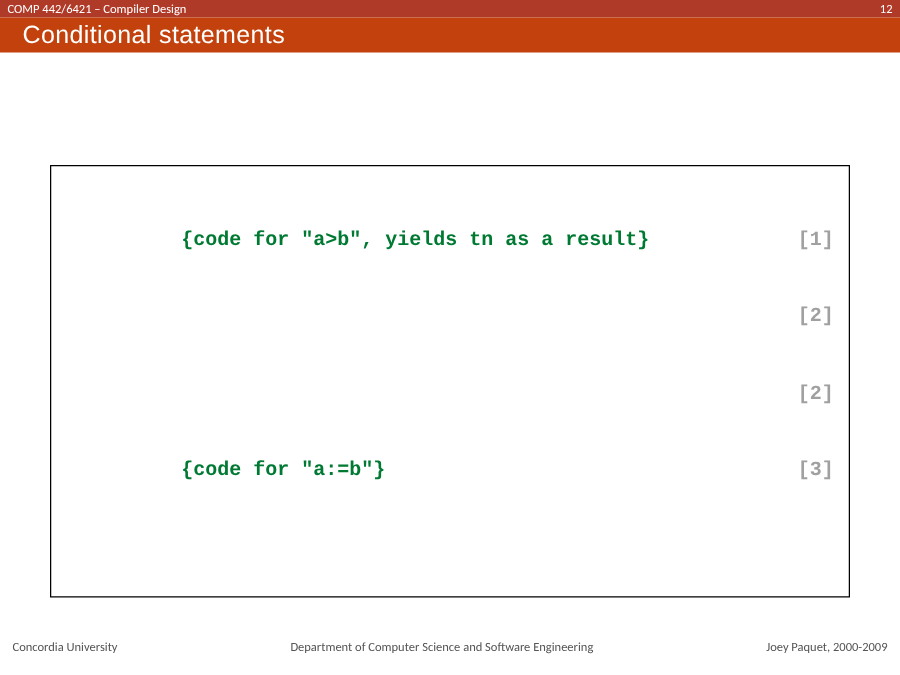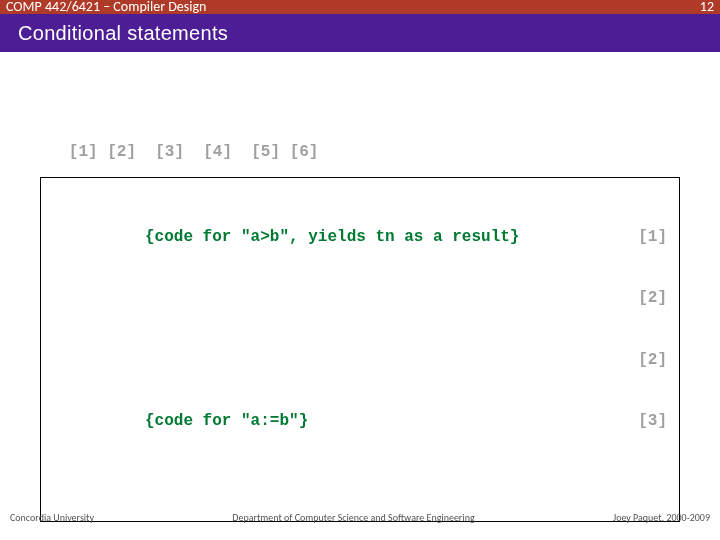--- a/index.html
+++ b/index.html
@@ -9,31 +9,31 @@
     background: #fff;
     font-family: "Segoe UI", Arial, sans-serif;
     position: relative;
     overflow: hidden;
   }
   .top-bar {
     width: 100%;
     height: 14px;
     background: #b03a28;
     color: #fff;
-    font-size: 14px;
+    font-size: 10px;
     line-height: 14px;
     padding: 0 6px;
     display: flex;
     justify-content: space-between;
     font-family: "Calibri", Arial, sans-serif;
   }
   .title-bar {
     width: 100%;
-    height: 38px;
-    background: #4c1d95;
+    height: 28px;
+    background: #c2410c;
     color: #fff;
     font-size: 20px;
     font-weight: 300;
     padding-left: 18px;
     display: flex;
     align-items: center;
     font-family: "Calibri Light", "Segoe UI Light", Arial, sans-serif;
     letter-spacing: 0.3px;
   }
   .content {
@@ -83,21 +83,20 @@
   <span>12</span>
 </div>
 
 <div class="title-bar">
   <span>Conditional statements</span>
 </div>
 
 <div class="content">
 
 
-  <div class="src-line2 gray">   [1] [2]  [3]  [4]  [5] [6]</div>
 
   <div class="code-box">
     <div class="code-row">
       <span class="code-left"><span></span><span class="gray"></span></span>
       <span class="code-mid comment">{code for "a&gt;b", yields tn as a result}</span>
       <span class="code-right">[1]</span>
     </div>
     <div class="code-row">
       <span class="code-left"><span></span><span class="gray"></span></span>
       <span class="code-right">[2]</span>

